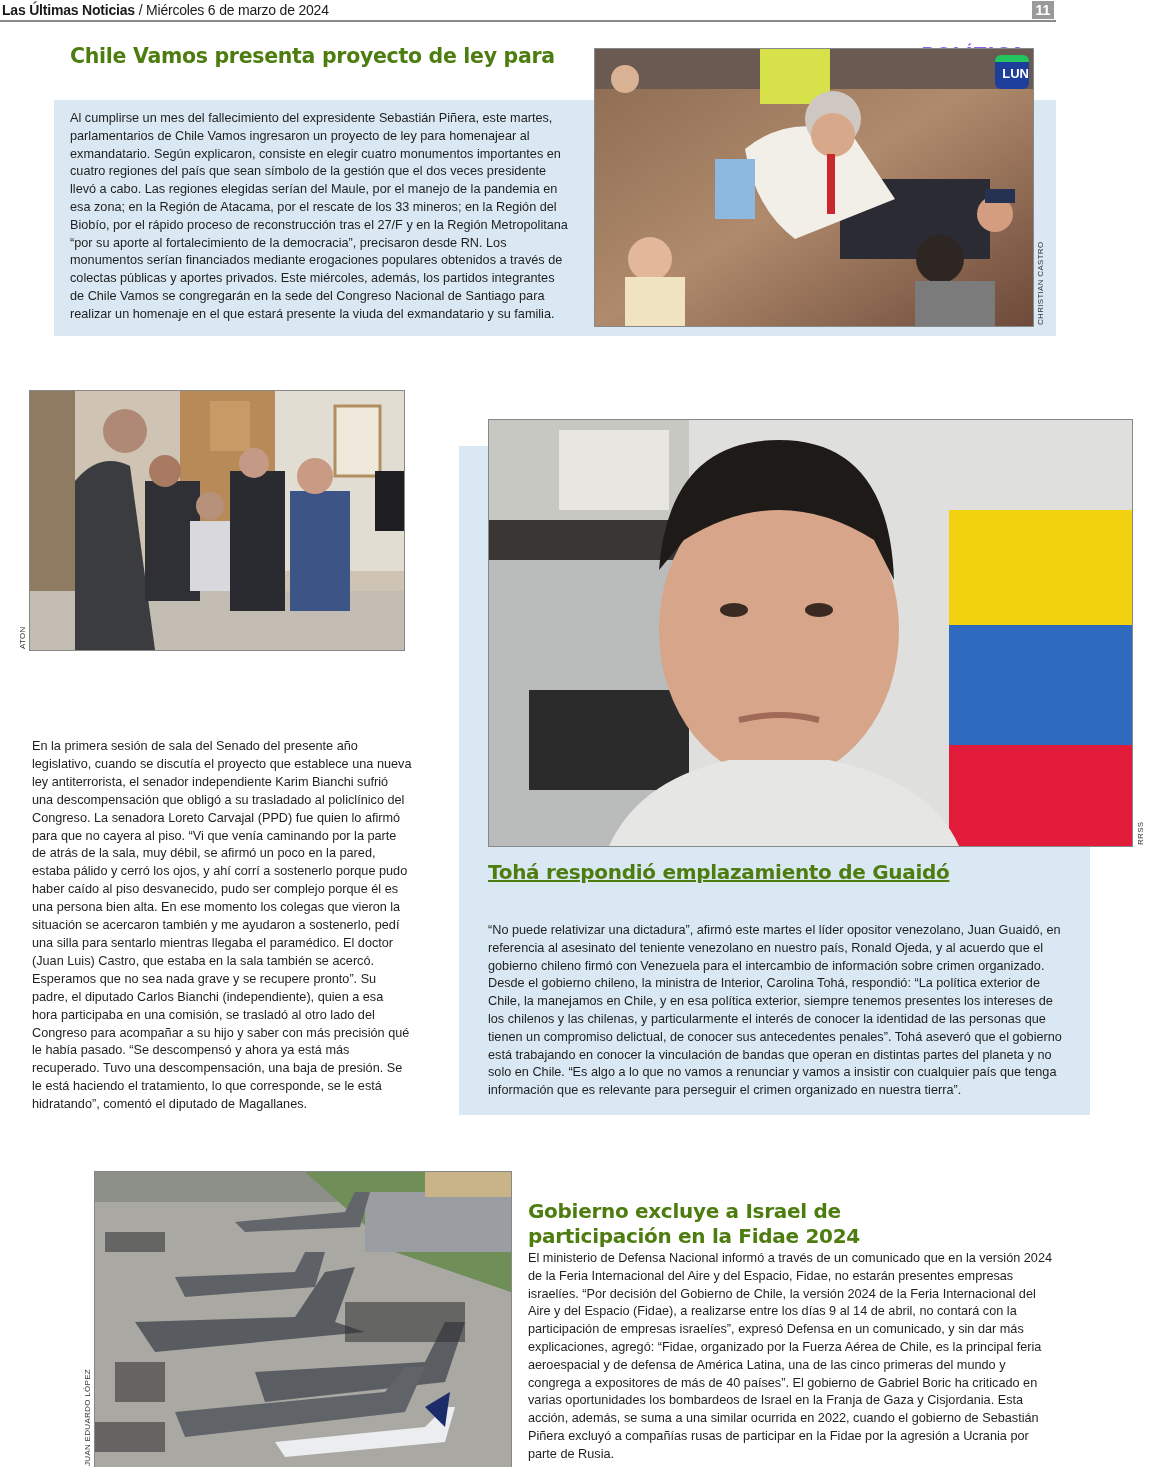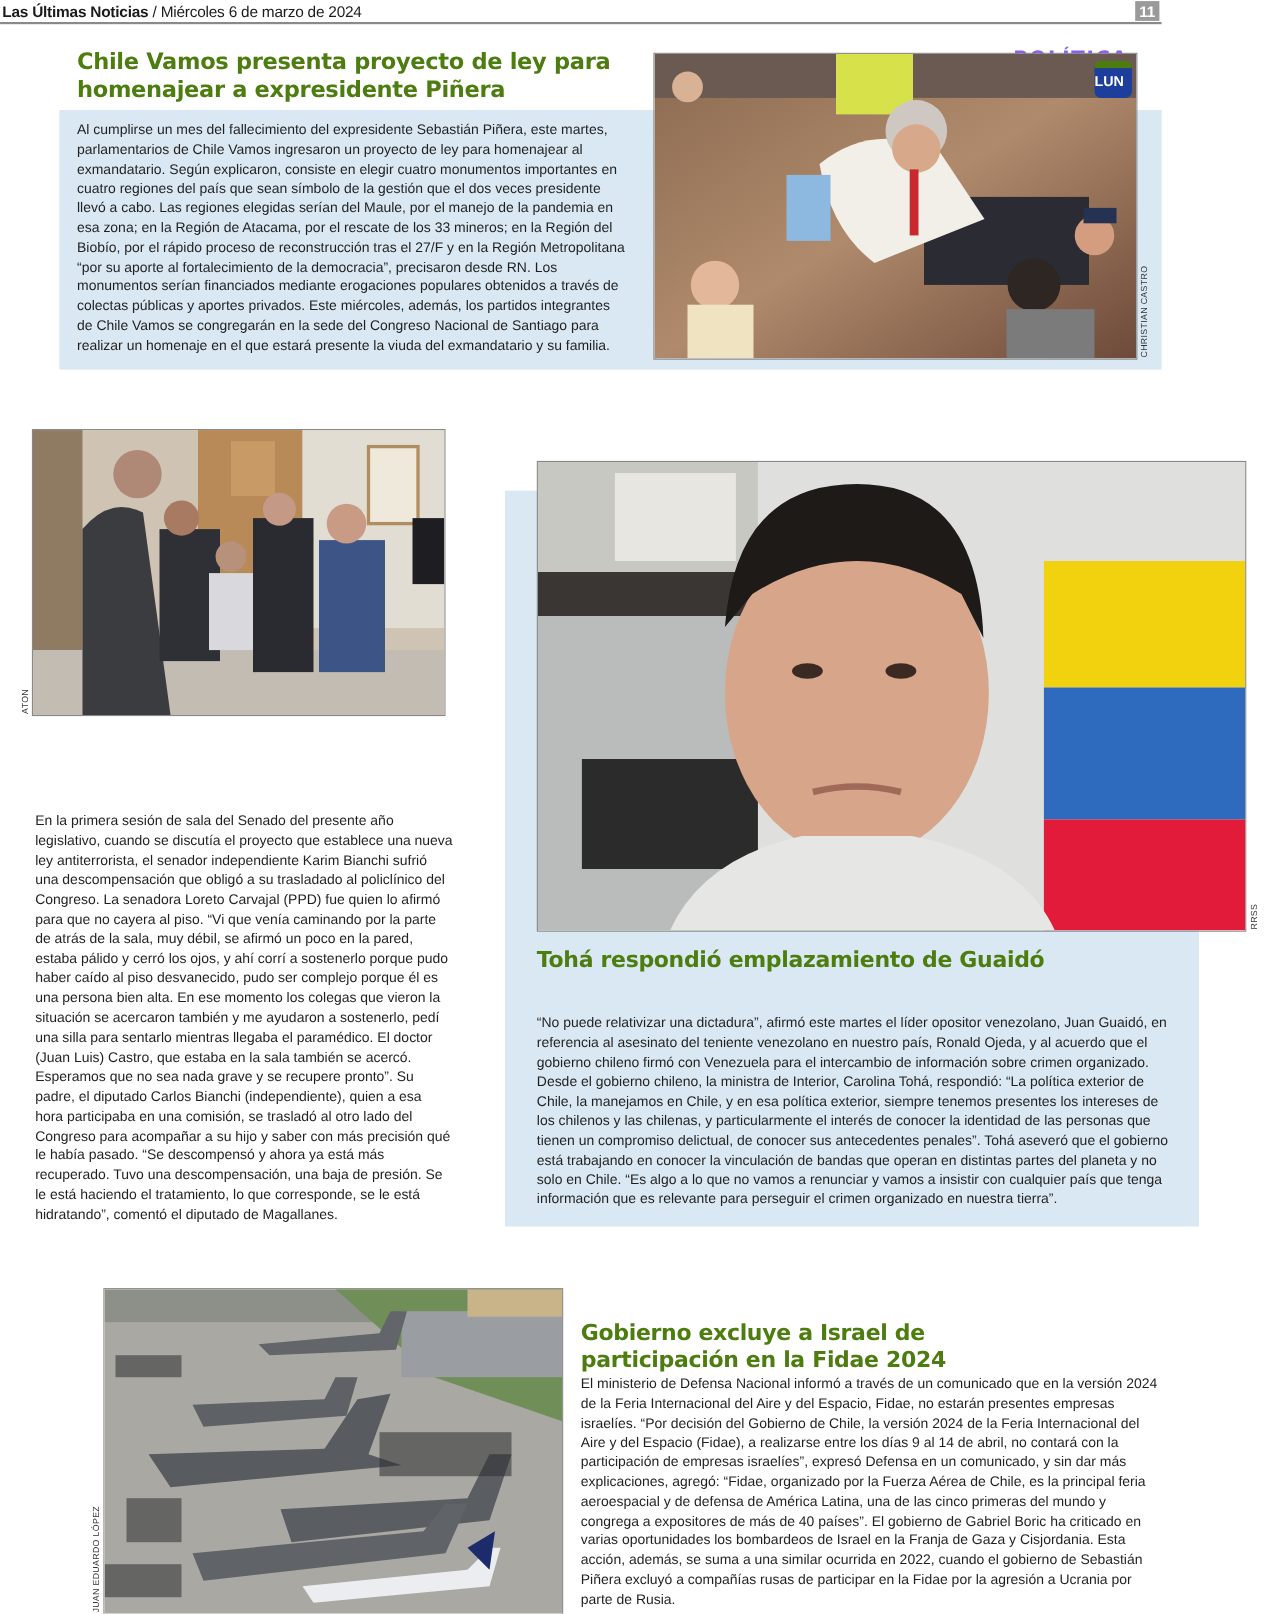--- a/index.html
+++ b/index.html
@@ -37,41 +37,40 @@
     font-family: "Liberation Sans", sans-serif; font-size: 12.6px; line-height: 17.8px;
     color: #1f1f1f; text-align: left;
   }
   .photo { overflow: hidden; border: 1px solid #888; }
   .credit {
     font-size: 8px; letter-spacing: 0.3px; color: #333; white-space: nowrap;
     transform-origin: left top; transform: rotate(-90deg);
   }
   .lun-badge {
     width: 34px; height: 34px; border-radius: 6px; background: #1e3e9c;
-    border-top: 7px solid #4d7c0f; box-sizing: border-box; color: #fff;
-    font-weight: bold; font-size: 13px; text-align: left; line-height: 24px;
+    border-top: 7px solid #22c55e; box-sizing: border-box; color: #fff;
+    font-weight: bold; font-size: 13px; text-align: right; line-height: 24px;
   }
 </style>
 </head>
 <body>
 
 <div class="abs masthead">
   <div class="pub">
     <span>Las Últimas Noticias</span>
     <span class="sep">/</span>
     <span class="date">Miércoles 6 de marzo de 2024</span>
   </div>
   <div class="section">POLÍTICA</div>
   <div class="pagenum">11</div>
 </div>
 
 <div class="abs bluebox" style="left:54px; top:100px; width:1002px; height:236px;"></div>
 <div class="abs headline" style="left:70px; top:44px; width:520px; font-size:20.5px; line-height:25px;">
   <div>Chile Vamos presenta proyecto de ley para</div>
-  <div>homenajear a expresidente Piñera</div>
 </div>
 <div class="abs body-text" style="left:70px; top:110px; width:502px; font-size:12.7px; line-height:17.8px;">Al cumplirse un mes del fallecimiento del expresidente Sebastián Piñera, este martes, parlamentarios de Chile Vamos ingresaron un proyecto de ley para homenajear al exmandatario. Según explicaron, consiste en elegir cuatro monumentos importantes en cuatro regiones del país que sean símbolo de la gestión que el dos veces presidente llevó a cabo. Las regiones elegidas serían del Maule, por el manejo de la pandemia en esa zona; en la Región de Atacama, por el rescate de los 33 mineros; en la Región del Biobío, por el rápido proceso de reconstrucción tras el 27/F y en la Región Metropolitana “por su aporte al fortalecimiento de la democracia”, precisaron desde RN. Los monumentos serían financiados mediante erogaciones populares obtenidos a través de colectas públicas y aportes privados. Este miércoles, además, los partidos integrantes de Chile Vamos se congregarán en la sede del Congreso Nacional de Santiago para realizar un homenaje en el que estará presente la viuda del exmandatario y su familia.</div>
 
 <div class="abs photo" style="left:594px; top:48px; width:438px; height:277px;">
   <svg width="438" height="277" viewBox="0 0 438 277">
     <defs>
       <linearGradient id="g1" x1="0" y1="0" x2="1" y2="1">
         <stop offset="0" stop-color="#8a6a50"></stop>
           <stop offset="0.5" stop-color="#b08a6c"></stop>
           <stop offset="1" stop-color="#6d4a3a"></stop>
@@ -141,21 +140,21 @@
     <ellipse cx="290" cy="210" rx="120" ry="150" fill="#d6a58a"></ellipse>
     <path d="M170,150 Q180,20 290,20 Q400,20 405,160 L385,120 Q290,60 195,120 Z" fill="#1e1a18"></path>
     <ellipse cx="245" cy="190" rx="14" ry="7" fill="#3a2a22"></ellipse>
     <ellipse cx="330" cy="190" rx="14" ry="7" fill="#3a2a22"></ellipse>
     <path d="M250,300 Q290,290 330,300" stroke="#a06a58" stroke-width="6" fill="none"></path>
     <path d="M120,426 Q150,360 240,340 L340,340 Q440,360 470,426 Z" fill="#e6e6e4"></path>
   </svg>
 </div>
 <div class="abs credit" style="left:1136px; top:845px;">RRSS</div>
 
-<div class="abs headline" style="left:488px; top:860px; width:590px; font-size:20px; line-height:25px;">
+<div class="abs headline" style="left:488px; top:860px; width:590px; font-size:20px; line-height:25px;text-decoration:underline;">
   <div>Tohá respondió emplazamiento de Guaidó</div>
 </div>
 <div class="abs body-text" style="left:488px; top:922px; width:578px; font-size:12.7px; line-height:17.8px;">“No puede relativizar una dictadura”, afirmó este martes el líder opositor venezolano, Juan Guaidó, en referencia al asesinato del teniente venezolano en nuestro país, Ronald Ojeda, y al acuerdo que el gobierno chileno firmó con Venezuela para el intercambio de información sobre crimen organizado. Desde el gobierno chileno, la ministra de Interior, Carolina Tohá, respondió: “La política exterior de Chile, la manejamos en Chile, y en esa política exterior, siempre tenemos presentes los intereses de los chilenos y las chilenas, y particularmente el interés de conocer la identidad de las personas que tienen un compromiso delictual, de conocer sus antecedentes penales”. Tohá aseveró que el gobierno está trabajando en conocer la vinculación de  bandas que operan en distintas partes del planeta y no solo en Chile. “Es algo a lo que no vamos a renunciar y vamos a insistir con cualquier país que tenga información que es relevante para perseguir el crimen organizado en nuestra tierra”.</div>
 
 <div class="abs photo" style="left:94px; top:1171px; width:416px; height:295px;">
   <svg width="416" height="295" viewBox="0 0 416 295">
     <rect width="416" height="295" fill="#a9a8a3"></rect>
     <rect x="0" y="0" width="416" height="30" fill="#8d9088"></rect>
     <path d="M210,0 L416,0 L416,120 L300,80 Z" fill="#6f8e58"></path>
     <rect x="270" y="20" width="146" height="60" fill="#9a9ea2"></rect>

